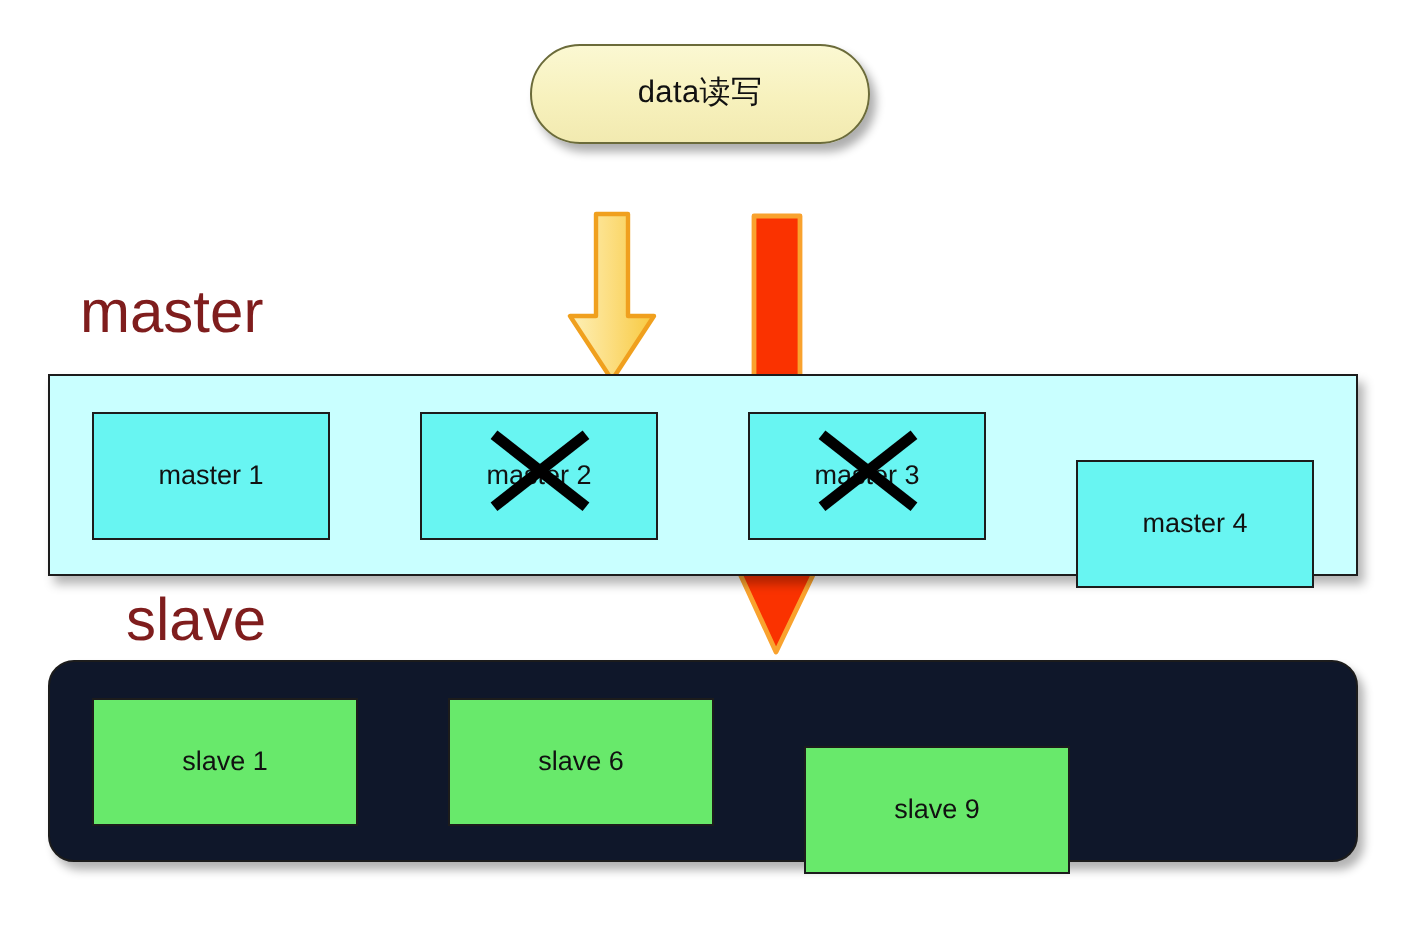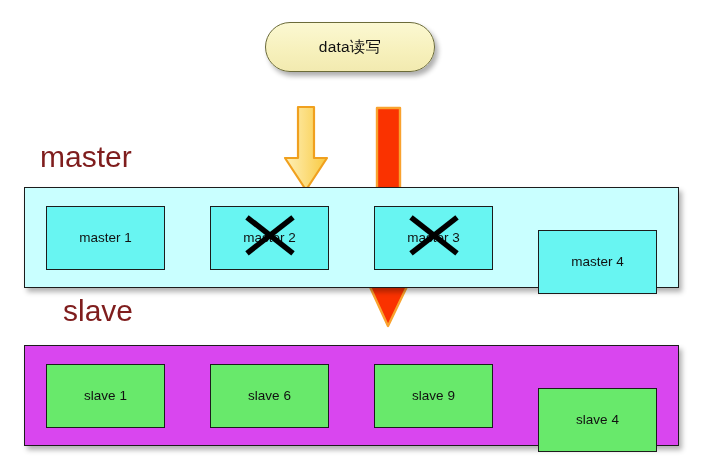--- a/index.html
+++ b/index.html
@@ -72,22 +72,23 @@
     box-shadow: 3px 4px 5px rgba(0,0,0,0.30);
     display: flex;
     align-items: center;
     padding: 0 21px;
   }
   #group-master {
     top: 187px;
     background: #c9ffff;
   }
   #group-slave {
-    top: 345px;
-    background: #d946ef;
+    top: 330px;
+    background: #0f172a;
+    border-radius: 13px;
   }
 
   
   .node {
     position: relative;
     width: 133px;
     height: 64px;
     box-sizing: border-box;
     border: 1.6px solid #1c1c1c;
     display: flex;
@@ -180,19 +181,16 @@
     </div>
 
     <div class="node slave-node">
       <span class="node-label">slave 6</span>
     </div>
 
     <div class="node slave-node">
       <span class="node-label">slave 9</span>
     </div>
 
-    <div class="node slave-node">
-      <span class="node-label">slave 4</span>
-    </div>
 
   </div>
 
 </div>
 
 </body></html>

